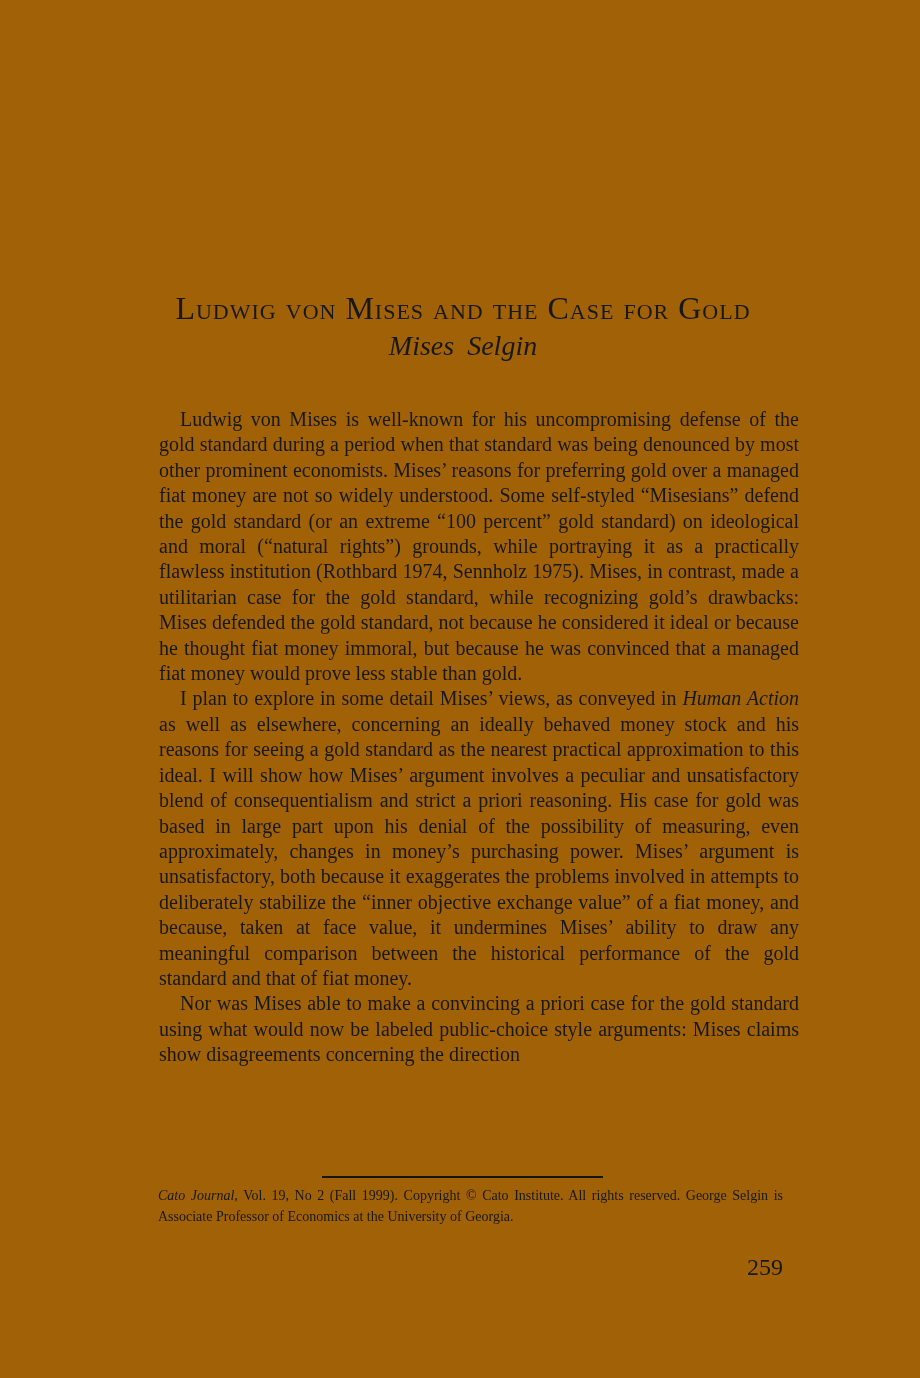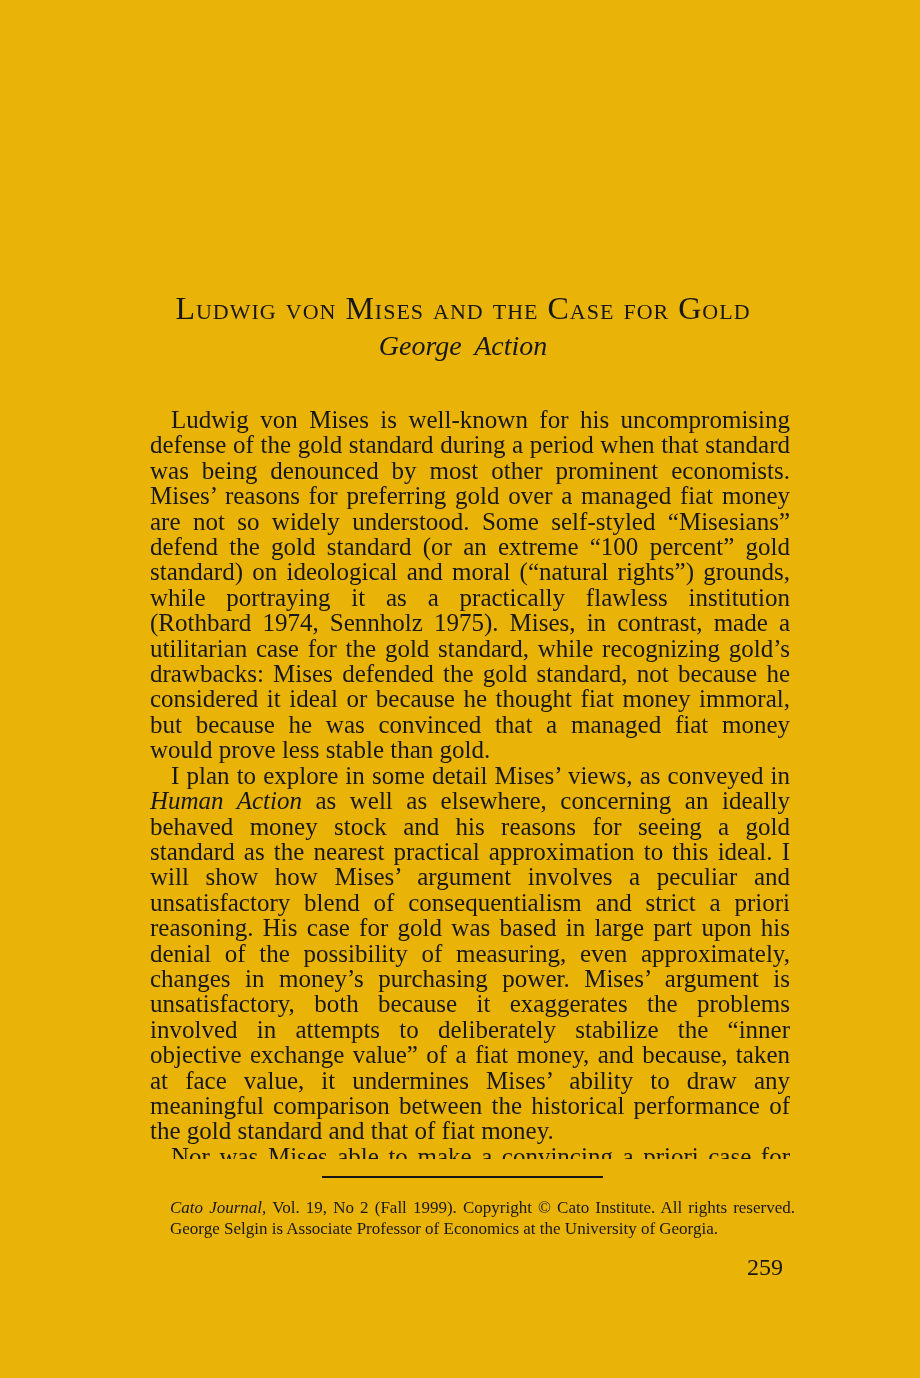--- a/index.html
+++ b/index.html
@@ -4,21 +4,21 @@
 <style>
   html, body {
     margin: 0;
     padding: 0;
     background: #ffffff;
   }
   .page {
     position: relative;
     width: 920px;
     height: 1378px;
-    background: #eab308;
+    background: #a16207;
     overflow: hidden;
     font-family: "Liberation Serif", "DejaVu Serif", serif;
     color: #181818;
   }
   .title {
     position: absolute;
     top: 290px;
     left: 103px;
     width: 720px;
     margin: 0;
@@ -37,25 +37,25 @@
     width: 640px;
     text-align: center;
     font-style: italic;
     font-size: 28px;
     line-height: 32px;
     word-spacing: 6px;
   }
   .body-text {
     position: absolute;
     top: 407px;
-    left: 150px;
+    left: 159px;
     width: 640px;
     height: 752px;
     overflow: hidden;
-    font-size: 25px;
+    font-size: 20px;
     line-height: 25.4px;
     text-align: justify;
   }
   .para {
     margin: 0;
     padding: 0;
     text-indent: 21px;
   }
   .book {
     font-style: italic;
@@ -66,22 +66,22 @@
     left: 322px;
     width: 281px;
     height: 2px;
     background: #161616;
   }
   .footnote {
     position: absolute;
     top: 1186px;
     left: 158px;
     width: 625px;
-    margin: 12px;
-    font-size: 17px;
+    margin: 0;
+    font-size: 14px;
     line-height: 20.5px;
     text-align: justify;
   }
   .footnote em { font-style: italic; }
   .page-number {
     position: absolute;
     top: 1255px;
     left: 143px;
     width: 640px;
     text-align: right;
@@ -89,21 +89,21 @@
     line-height: 24px;
   }
 </style>
 </head>
 <body>
 
 <div class="page">
 
   <h1 class="title">Ludwig von Mises and the Case for Gold</h1>
 
-  <div class="author">George Action</div>
+  <div class="author">Mises Selgin</div>
 
   <div class="body-text">
     <p class="para">Ludwig von Mises is well-known for his uncompromising defense of the gold standard during a period when that standard was being denounced by most other prominent economists. Mises’ reasons for preferring gold over a managed fiat money are not so widely understood. Some self-styled “Misesians” defend the gold standard (or an extreme “100 percent” gold standard) on ideological and moral (“natural rights”) grounds, while portraying it as a practically flawless institution (Rothbard 1974, Sennholz 1975). Mises, in contrast, made a utilitarian case for the gold standard, while recognizing gold’s drawbacks: Mises defended the gold standard, not because he considered it ideal or because he thought fiat money immoral, but because he was convinced that a managed fiat money would prove less stable than gold.</p>
     <p class="para"><span>I plan to explore in some detail Mises’ views, as conveyed in </span><em class="book">Human Action</em><span> as well as elsewhere, concerning an ideally behaved money stock and his reasons for seeing a gold standard as the nearest practical approximation to this ideal. I will show how Mises’ argument involves a peculiar and unsatisfactory blend of consequentialism and strict a priori reasoning. His case for gold was based in large part upon his denial of the possibility of measuring, even approximately, changes in money’s purchasing power. Mises’ argument is unsatisfactory, both because it exaggerates the problems involved in attempts to deliberately stabilize the “inner objective exchange value” of a fiat money, and because, taken at face value, it undermines Mises’ ability to draw any meaningful comparison between the historical performance of the gold standard and that of fiat money.</span></p>
     <p class="para">Nor was Mises able to make a convincing a priori case for the gold standard using what would now be labeled public-choice style arguments: Mises claims show disagreements concerning the direction</p>
   </div>
 
   <div class="footnote-rule"></div>
 
   <p class="footnote"><em>Cato Journal</em><span>, Vol. 19, No 2 (Fall 1999). Copyright © Cato Institute. All rights reserved. George Selgin is Associate Professor of Economics at the University of Georgia.</span></p>

